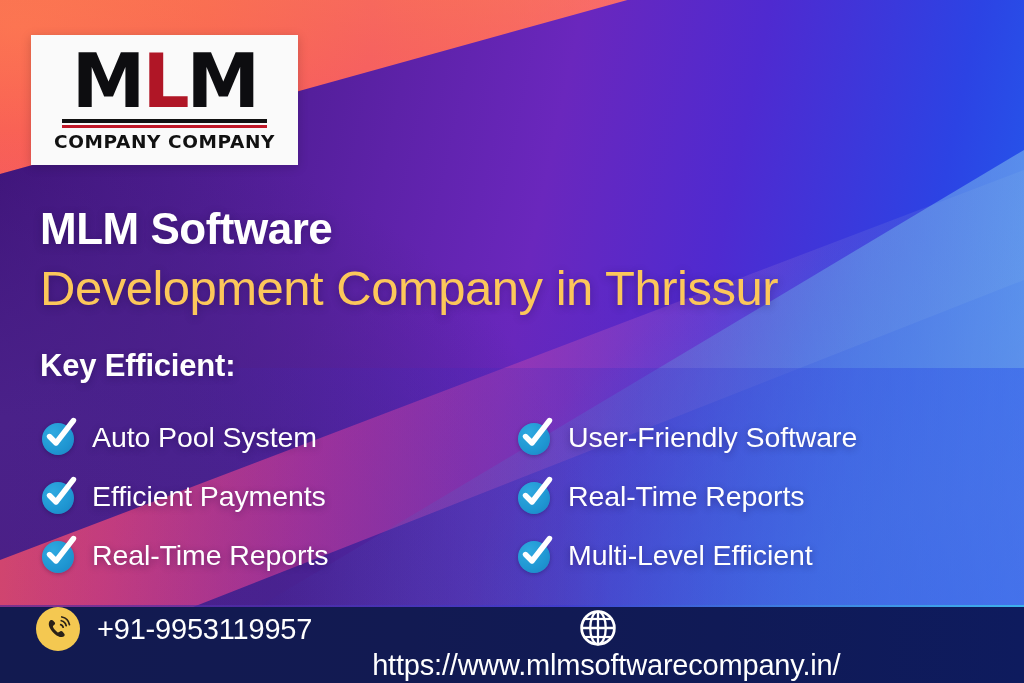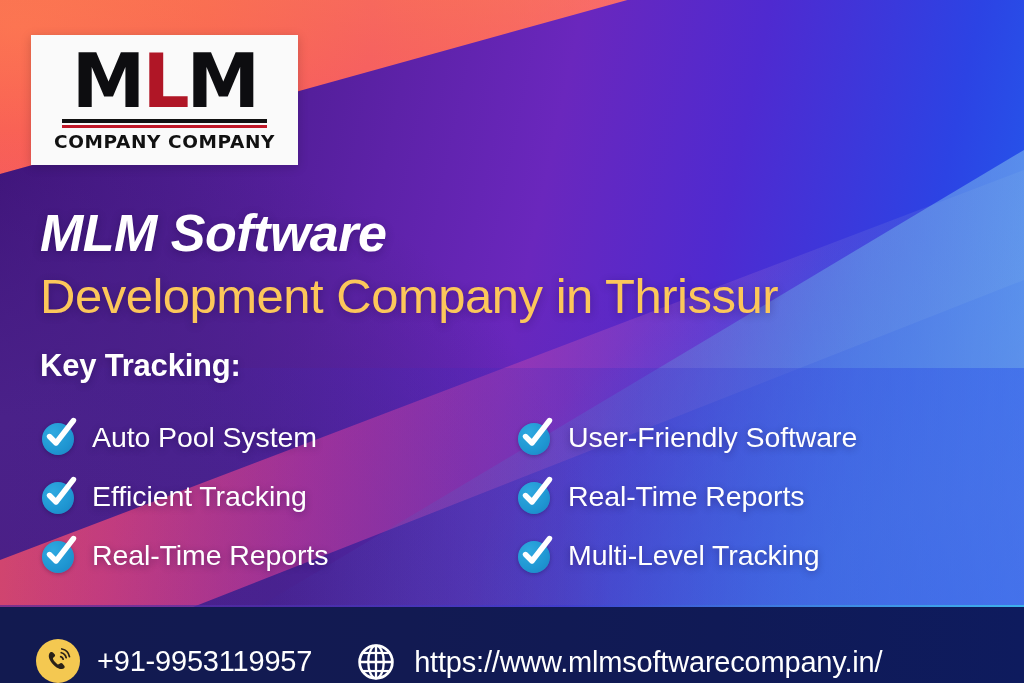--- a/index.html
+++ b/index.html
@@ -93,22 +93,22 @@
   .logo-rules .r1{height:4px;background:#111;}
   .logo-rules .r2{height:3px;background:#c01828;margin-top:2px;}
   .logo-sub{
     font-family:"DejaVu Sans", sans-serif;
     font-weight:700;font-size:18.5px;letter-spacing:.6px;color:#111;
   }
 
   
   .headline{position:absolute;left:40px;top:205px;width:960px;}
   .hl1{
-    font-weight:700;font-size:52px;line-height:1.08;color:#ffffff;
-    letter-spacing:-.5px;text-shadow:0 2px 8px rgba(25,0,60,.35);font-style:italic;
+    font-weight:700;font-size:44px;line-height:1.08;color:#ffffff;
+    letter-spacing:-.5px;text-shadow:0 2px 8px rgba(25,0,60,.35);
   }
   .hl2{
     font-weight:400;font-size:49px;line-height:1.08;color:#fcc75a;
     letter-spacing:-.5px;margin-top:9px;text-shadow:0 2px 8px rgba(25,0,60,.32);
   }
   .keyfeat{
     position:absolute;left:40px;top:348px;
     font-weight:700;font-size:31px;color:#ffffff;letter-spacing:-.2px;
     text-shadow:0 2px 7px rgba(25,0,60,.33);
   }
@@ -130,36 +130,36 @@
   .check svg{position:absolute;left:0;top:-5px;width:40px;height:40px;}
   .flabel{
     font-size:28.5px;color:#ffffff;font-weight:400;letter-spacing:-.1px;
     text-shadow:0 2px 7px rgba(20,0,60,.38);white-space:nowrap;
   }
 
   
   .footer{
     position:absolute;left:0;right:0;bottom:0;height:76px;
     background:linear-gradient(92deg,#121a50 0%, #121a52 40%, #101a56 70%, #0e1b5e 100%);
-    display:flex;align-items:flex-end;margin-top:39px;
+    display:flex;align-items:flex-start;margin-top:39px;
   }
   .footer-top-edge{
     position:absolute;left:0;right:0;top:-2px;height:2px;
     background:linear-gradient(90deg, rgba(90,40,150,.7) 0%, rgba(60,60,210,.6) 55%, rgba(60,190,235,.85) 100%);
   }
   .phone-grp{display:flex;align-items:center;margin-left:36px;}
   .phone-ico{
     width:44px;height:44px;border-radius:50%;background:#f4c851;
     display:flex;align-items:center;justify-content:center;flex:0 0 44px;
   }
   .ftext{
     color:#ffffff;font-size:29px;font-weight:400;margin-left:17px;letter-spacing:-.2px;
     white-space:nowrap;
   }
-  .web-grp{display:flex;align-items:center;margin-left:43px;min-width:0;}
+  .web-grp{display:flex;align-items:center;margin-left:43px;min-width:0;flex-direction:column;}
   .globe-ico{width:42px;height:42px;flex:0 0 42px;}
 </style>
 </head>
 <body>
 
 <div class="stage">
 
   <div class="sky"></div>
   <div class="sky-top-wash"></div>
   <div class="cloud c1"></div>
@@ -416,21 +416,21 @@
       <div class="r2"></div>
     </div>
     <div class="logo-sub">COMPANY COMPANY</div>
   </div>
 
   <div class="headline">
     <div class="hl1">MLM Software</div>
     <div class="hl2">Development Company in Thrissur</div>
   </div>
 
-  <div class="keyfeat">Key Tracking:</div>
+  <div class="keyfeat">Key Efficient:</div>
 
   <div class="features">
     <div class="frow">
       <div class="fcol">
 
         <div class="fitem">
           <span class="check">
             <span class="disc"></span>
             <svg viewBox="0 0 40 40">
               <path d="M9.5 21.5 L16 28 L33.5 5.5" fill="none" stroke="#ffffff" stroke-width="5.4" stroke-linecap="round" stroke-linejoin="round"></path>
@@ -439,21 +439,21 @@
           <span class="flabel">Auto Pool System</span>
         </div>
 
         <div class="fitem">
           <span class="check">
             <span class="disc"></span>
             <svg viewBox="0 0 40 40">
               <path d="M9.5 21.5 L16 28 L33.5 5.5" fill="none" stroke="#ffffff" stroke-width="5.4" stroke-linecap="round" stroke-linejoin="round"></path>
             </svg>
           </span>
-          <span class="flabel">Efficient Tracking</span>
+          <span class="flabel">Efficient Payments</span>
         </div>
 
         <div class="fitem">
           <span class="check">
             <span class="disc"></span>
             <svg viewBox="0 0 40 40">
               <path d="M9.5 21.5 L16 28 L33.5 5.5" fill="none" stroke="#ffffff" stroke-width="5.4" stroke-linecap="round" stroke-linejoin="round"></path>
             </svg>
           </span>
           <span class="flabel">Real-Time Reports</span>
@@ -482,21 +482,21 @@
           <span class="flabel">Real-Time Reports</span>
         </div>
 
         <div class="fitem">
           <span class="check">
             <span class="disc"></span>
             <svg viewBox="0 0 40 40">
               <path d="M9.5 21.5 L16 28 L33.5 5.5" fill="none" stroke="#ffffff" stroke-width="5.4" stroke-linecap="round" stroke-linejoin="round"></path>
             </svg>
           </span>
-          <span class="flabel">Multi-Level Tracking</span>
+          <span class="flabel">Multi-Level Efficient</span>
         </div>
 
       </div>
     </div>
   </div>
 
   <div class="footer">
     <div class="footer-top-edge"></div>
 
     <div class="phone-grp">

